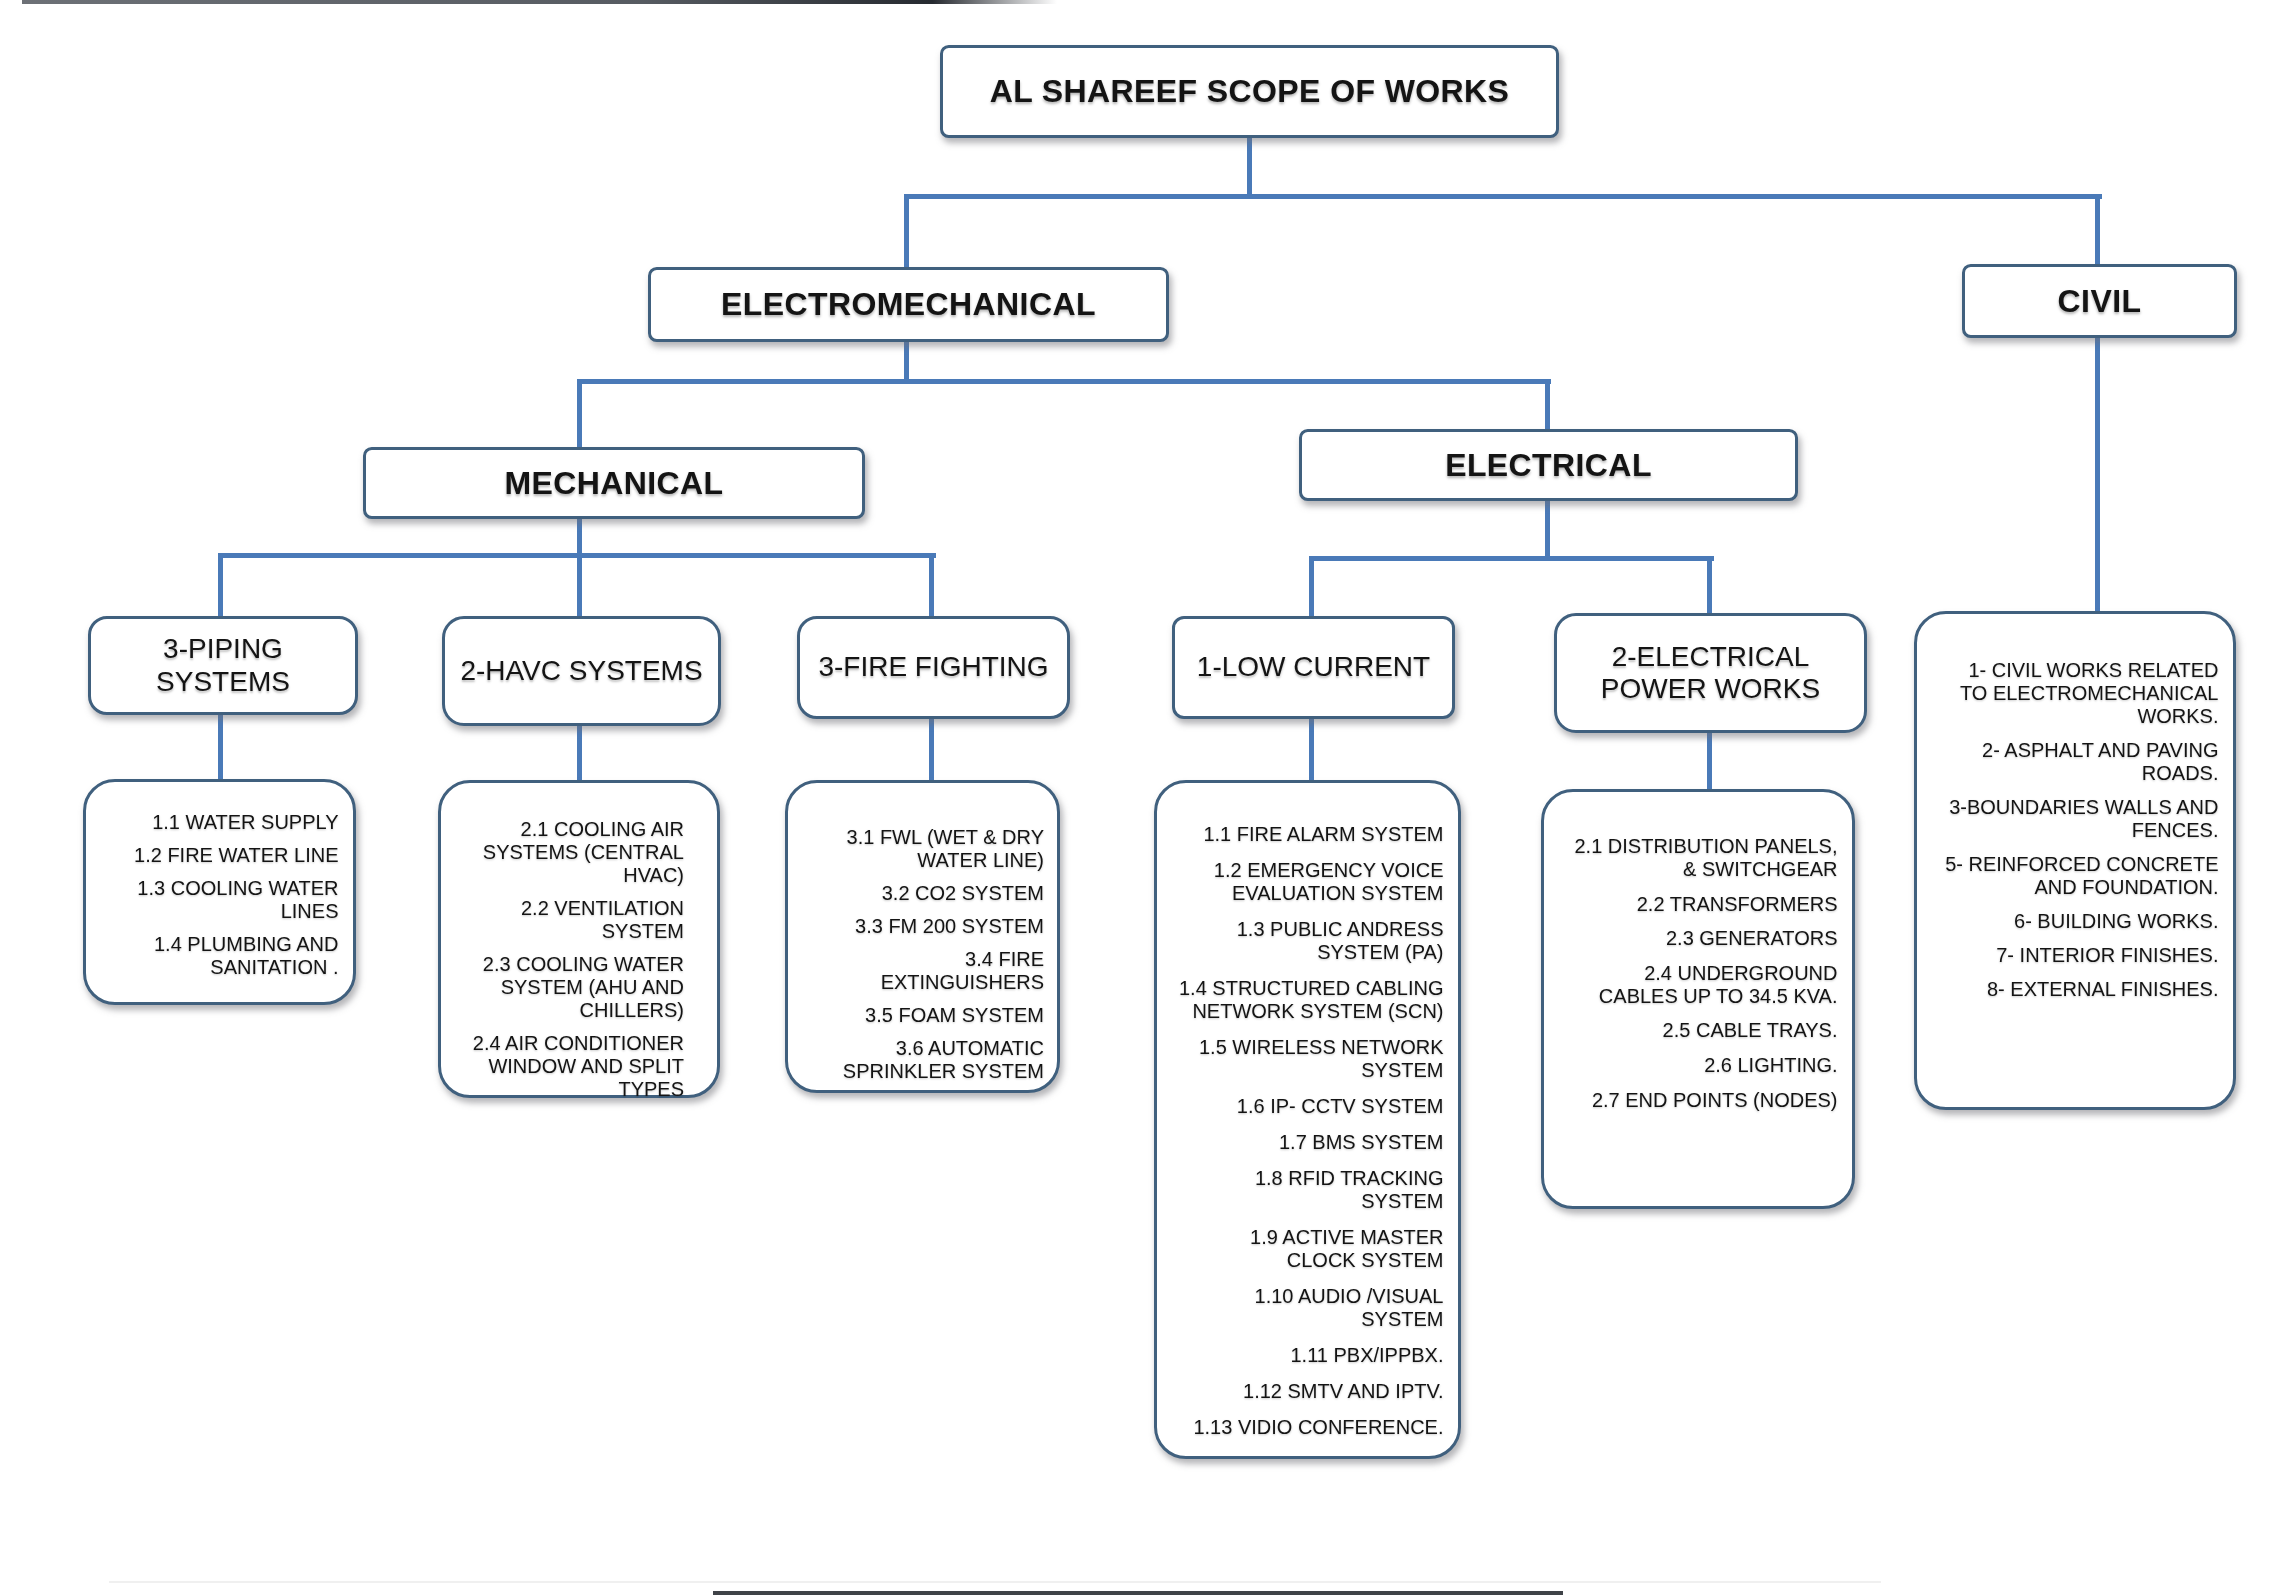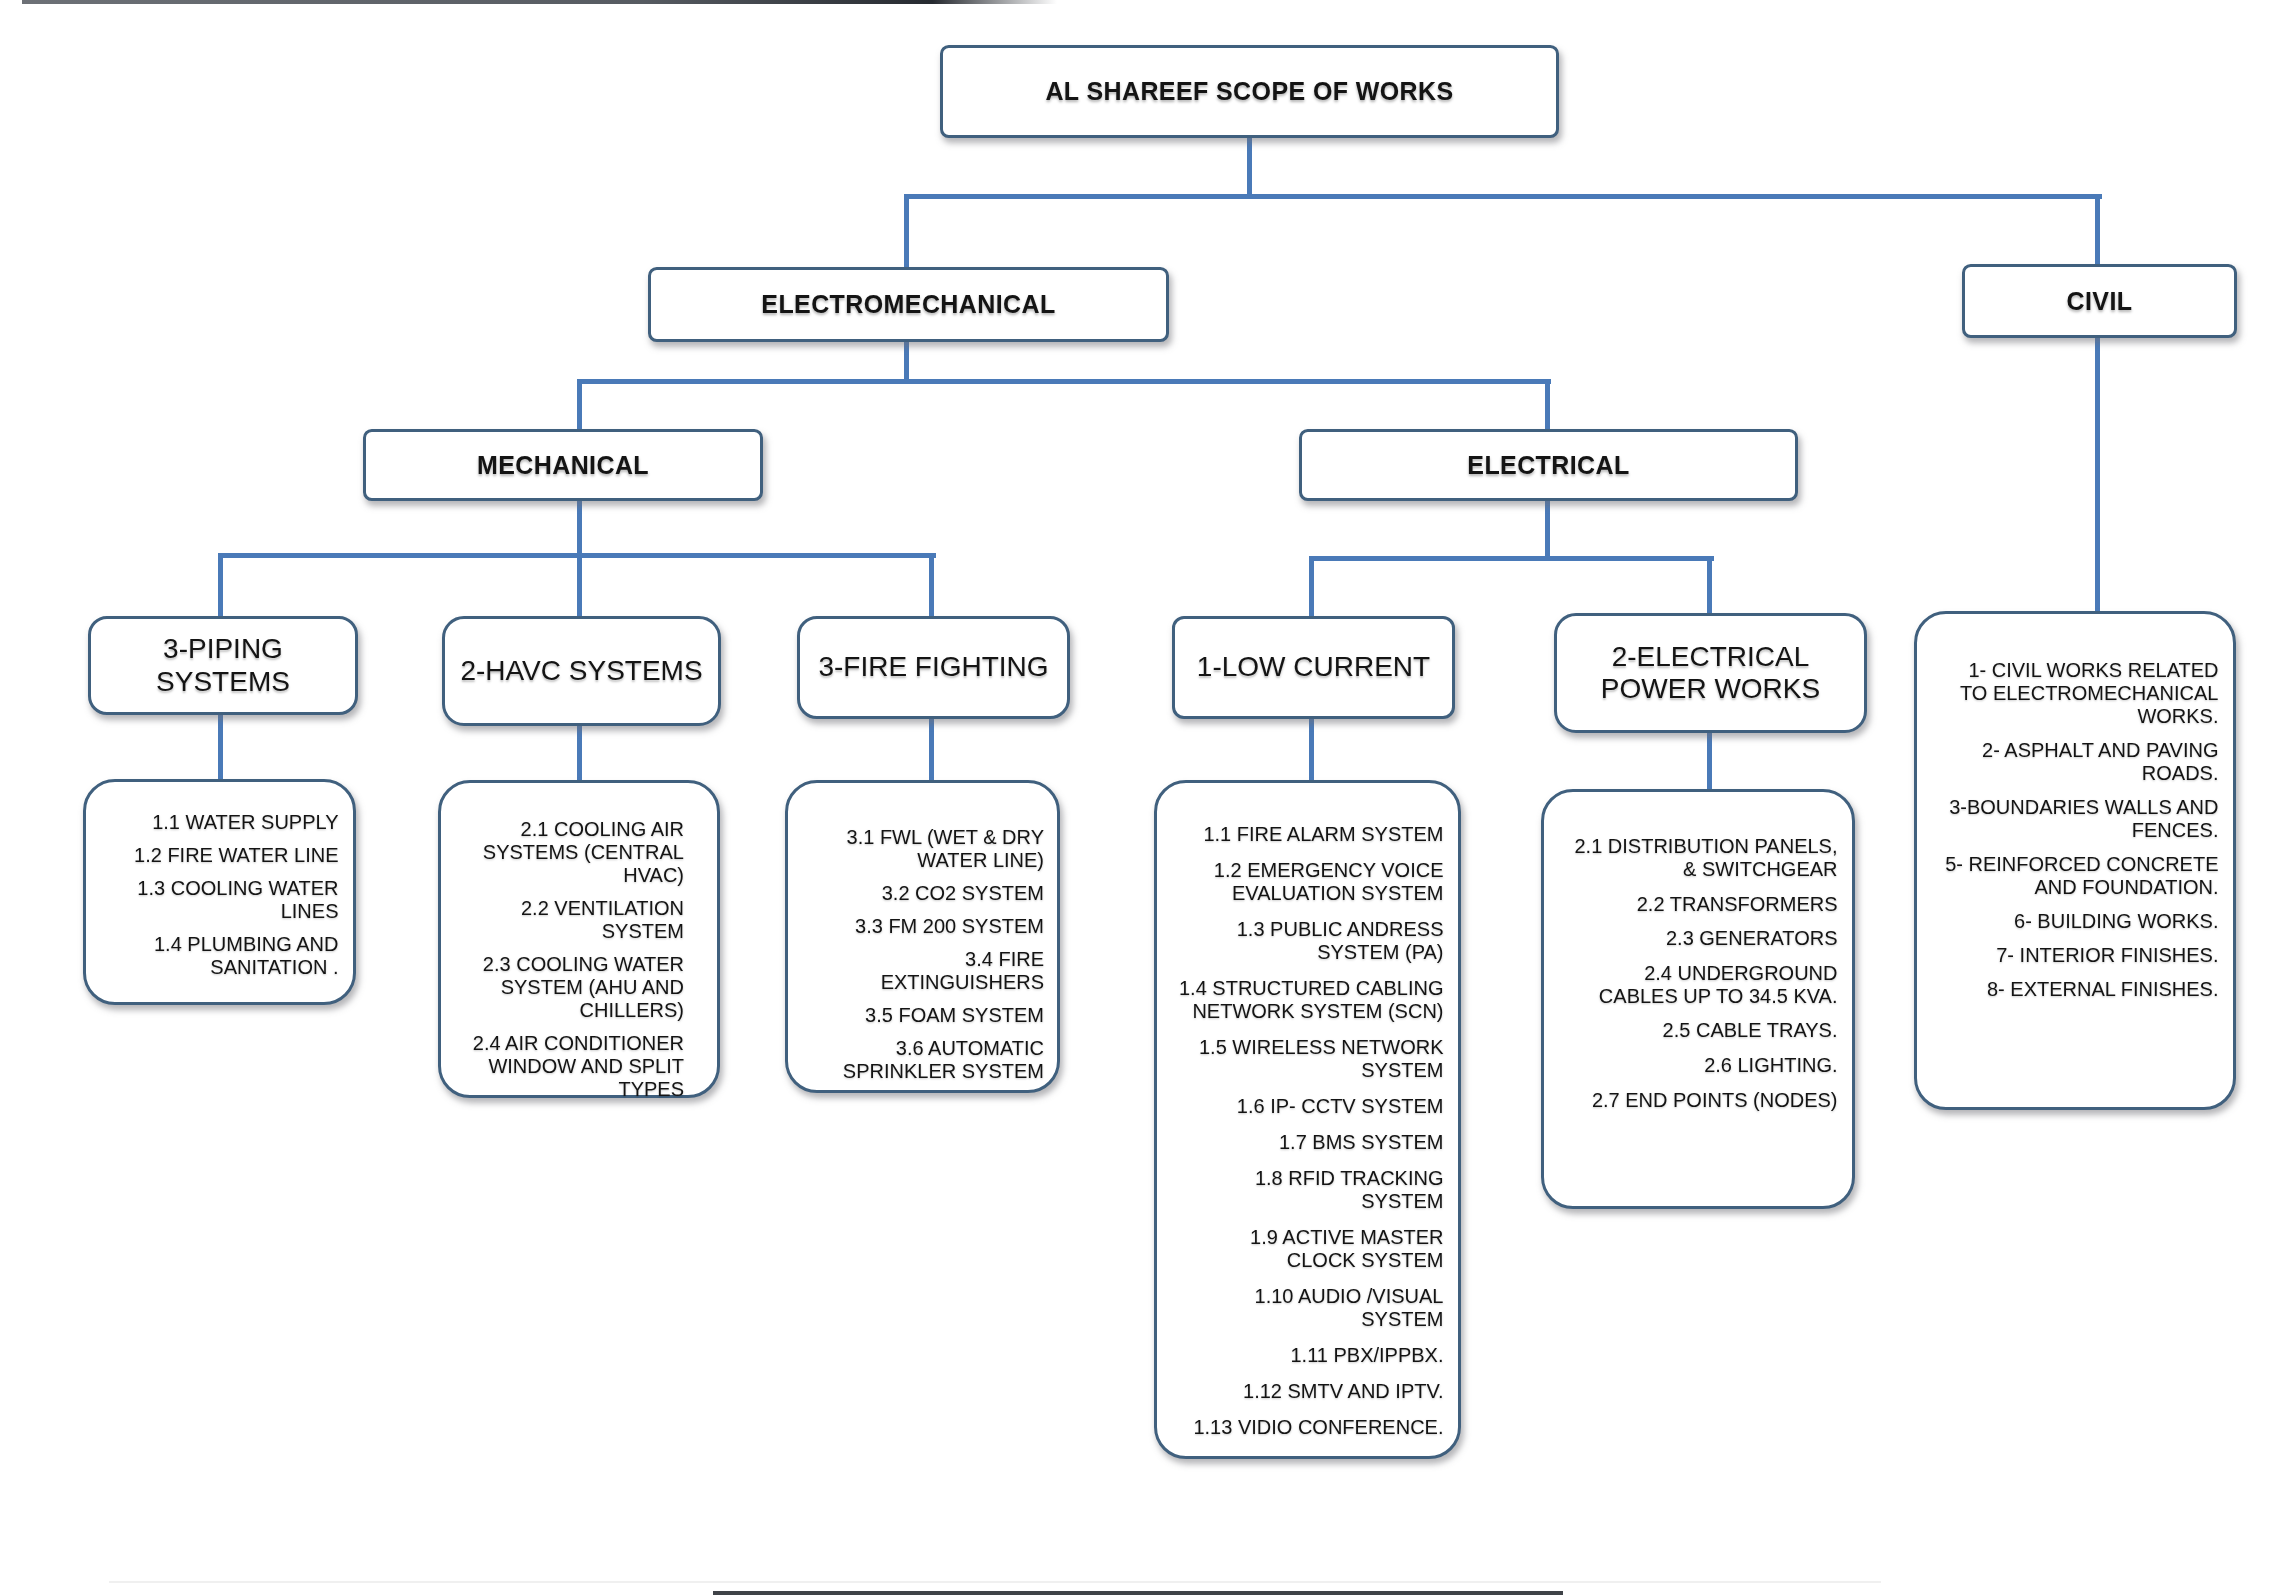--- a/index.html
+++ b/index.html
@@ -10,34 +10,34 @@
   
   .vline,.hline{position:absolute;background:var(--connector,#4a7ab8);}
   .vline{width:5px;}
   .hline{height:5px;}
   
   .box{
     position:absolute;background:#fff;border:3.6px solid var(--border,#40607e);
     box-sizing:border-box;box-shadow:2.9px 5px 6.5px rgba(110,110,115,0.5);
     display:flex;align-items:center;justify-content:center;text-align:center;
   }
-  .hdr{font-weight:bold;font-size:25px;letter-spacing:0.4px;border-radius:8.7px;
+  .hdr{font-weight:bold;font-size:32px;letter-spacing:0.4px;border-radius:8.7px;
        text-shadow:0 2.2px 2.9px rgba(0,0,0,0.30);}
   .sub{font-weight:400;font-size:28px;border-radius:20px;
        text-shadow:0 2.2px 2.2px rgba(0,0,0,0.25);line-height:1.15;padding:0 10px;}
   .leaf{
     border-radius:32px;display:block;text-align:right;font-size:20px;
     line-height:1.15;text-shadow:0 1.4px 2.2px rgba(0,0,0,0.22);
   }
   .leaf .li{margin-bottom:10px;}
   
   #box-root {left:940px;top:45px; width:619px;height:93px;}
   #box-em   {left:648px; top:267px;width:521px;height:75px;}
   #box-civil{left:1962px;top:264px;width:275px;height:74px;}
-  #box-mech {left:363px; top:429px;width:400px;height:72px;}
+  #box-mech {left:363px; top:447px;width:502px;height:72px;}
   #box-elec {left:1299px;top:429px;width:499px;height:72px;}
   #box-piping{left:88px; top:616px;width:270px;height:99px;border-radius:19px;}
   #box-hvac  {left:442px; top:616px;width:279px;height:110px;border-radius:22px;}
   #box-fire  {left:797px;top:616px;width:273px;height:103px;border-radius:20px;}
   #box-lc    {left:1172px;top:616px;width:283px;height:103px;border-radius:12px;}
   #box-power {left:1554px;top:613px;width:313px;height:120px;border-radius:22px;}
   
   #list-piping{left:83px; top:779px;width:273px;height:226px;padding:29px 14.5px 13px 20px;}
   #list-hvac  {left:438px; top:780px;width:282px;height:318px;padding:35px 33px 13px 22px;}
   #list-fire  {left:785px;top:780px;width:275px;height:313px;padding:43px 13px 13px 23px;}

